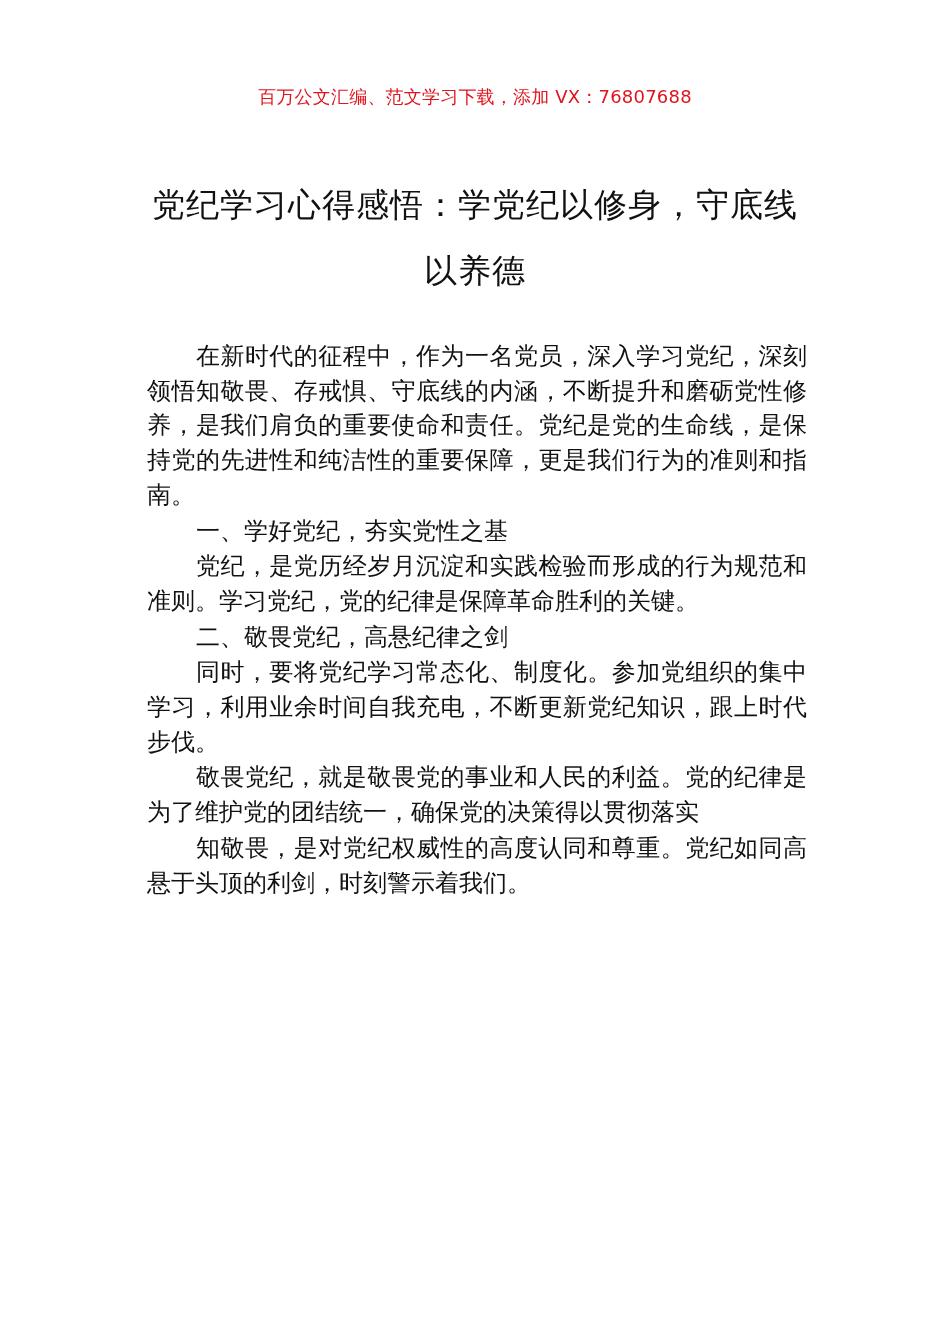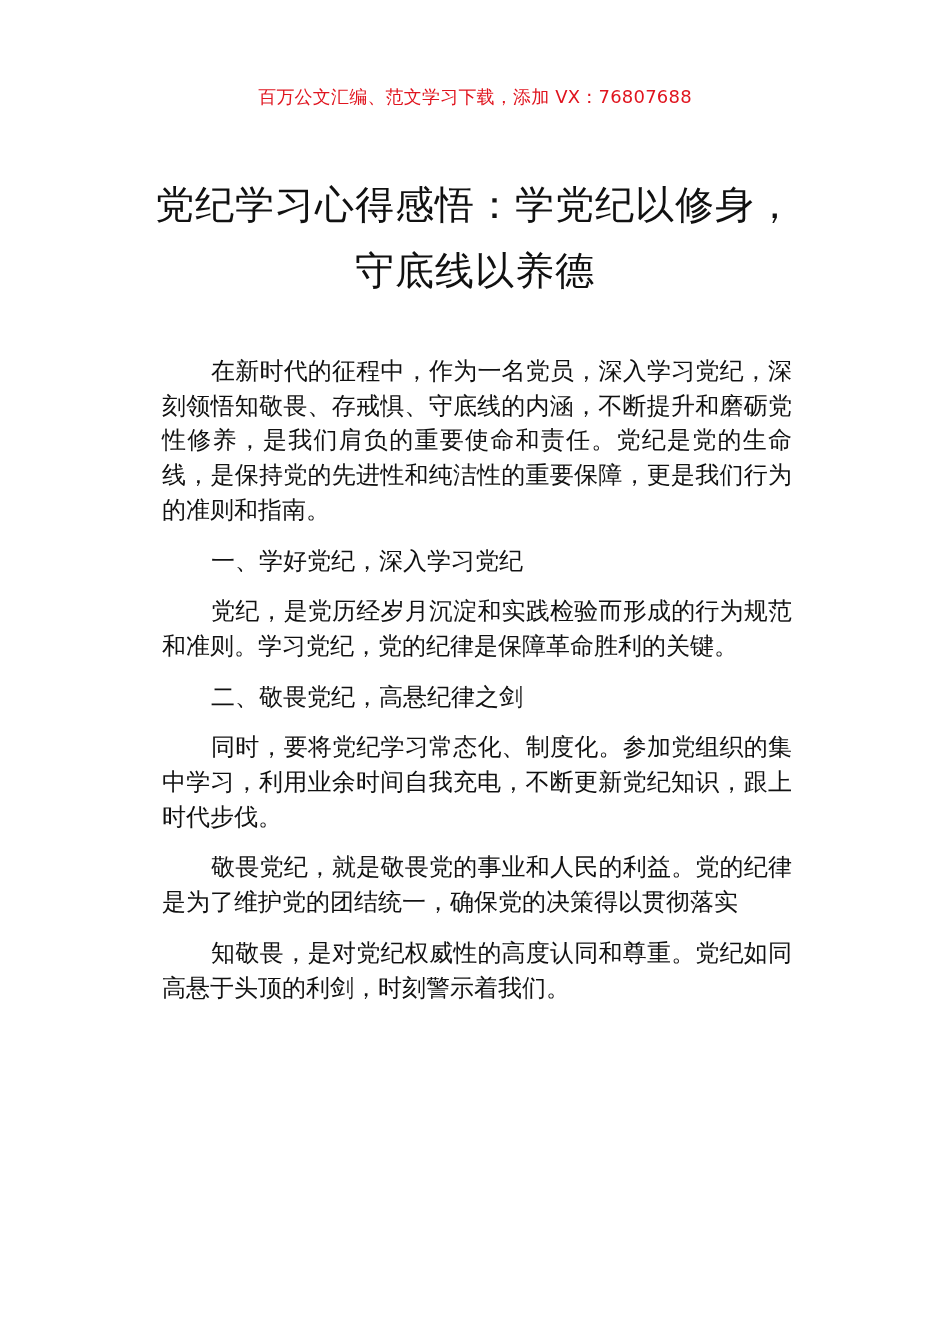--- a/index.html
+++ b/index.html
@@ -33,51 +33,51 @@
       color: #e0141e;
       letter-spacing: 0.2px;
       margin-left: 48px;
     }
     .title {
       position: absolute;
       top: 172px;
       left: 140px;
       width: 670px;
       text-align: center;
-      font-size: 39px;
+      font-size: 33px;
       line-height: 66px;
       color: #111111;
       letter-spacing: 1px;
     }
     .body {
       position: absolute;
       top: 338px;
       left: 146px;
       width: 662px;
       font-size: 24px;
       line-height: 34.7px;
       color: #111111;
       text-align: justify;
       text-justify: inter-character;
     }
     .body p {
-      margin: 16px;
+      margin: 1px;
       text-indent: 49px;
     }
   </style>
 </head>
 <body>
 
 <div class="page">
   <div class="promo">百万公文汇编、范文学习下载，添加 VX：76807688</div>
 
   <div class="title">党纪学习心得感悟：学党纪以修身，守底线以养德</div>
 
   <div class="body">
     <p>在新时代的征程中，作为一名党员，深入学习党纪，深刻领悟知敬畏、存戒惧、守底线的内涵，不断提升和磨砺党性修养，是我们肩负的重要使命和责任。党纪是党的生命线，是保持党的先进性和纯洁性的重要保障，更是我们行为的准则和指南。</p>
-    <p>一、学好党纪，深入学习党纪</p>
+    <p>一、学好党纪，夯实党性之基</p>
     <p>党纪，是党历经岁月沉淀和实践检验而形成的行为规范和准则。学习党纪，党的纪律是保障革命胜利的关键。</p>
     <p>二、敬畏党纪，高悬纪律之剑</p>
     <p>同时，要将党纪学习常态化、制度化。参加党组织的集中学习，利用业余时间自我充电，不断更新党纪知识，跟上时代步伐。</p>
     <p>敬畏党纪，就是敬畏党的事业和人民的利益。党的纪律是为了维护党的团结统一，确保党的决策得以贯彻落实</p>
     <p>知敬畏，是对党纪权威性的高度认同和尊重。党纪如同高悬于头顶的利剑，时刻警示着我们。</p>
   </div>
 </div>
 
 </body></html>

